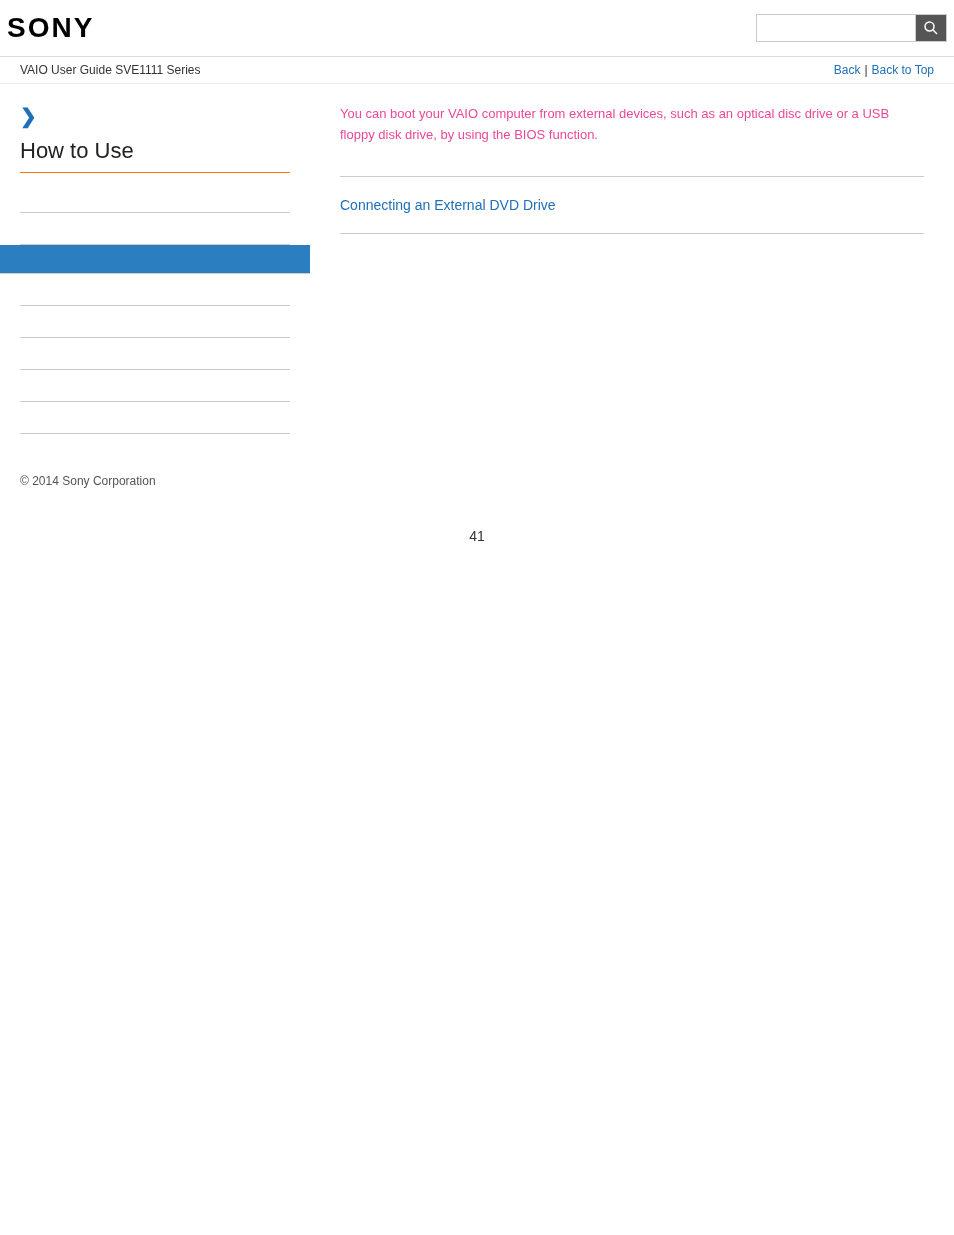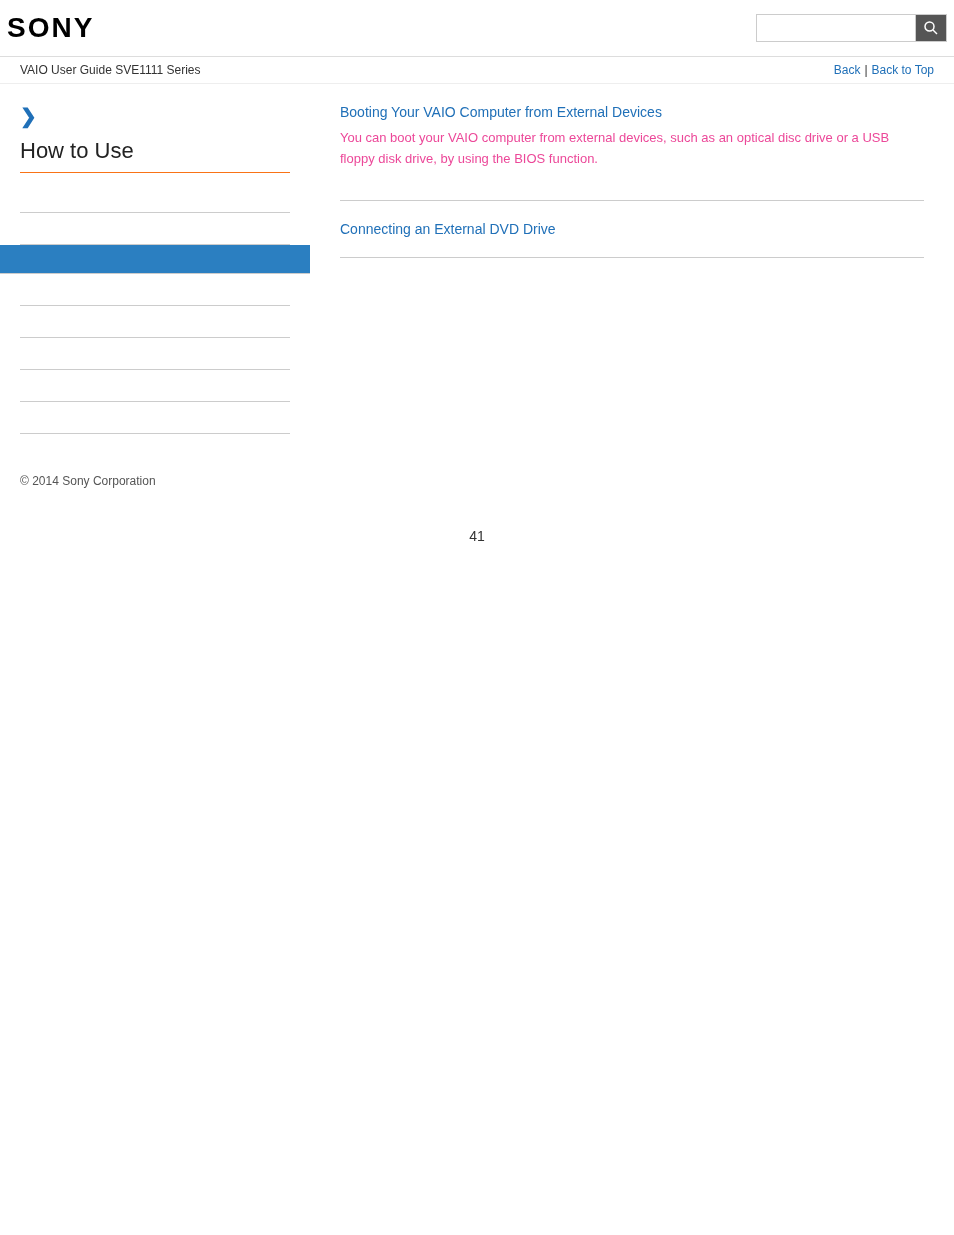--- a/index.html
+++ b/index.html
@@ -233,21 +233,20 @@
     <div class="sidebar-item-blank"></div>
     <div class="sidebar-item-blank"></div>
     <div class="sidebar-item-blank"></div>
     <div class="sidebar-item-blank"></div>
     <div class="sidebar-item-blank"></div>
   </div>
 
   <div class="content-area">
 
     <div class="content-section">
-      <a class="content-link">Booting Your VAIO Computer from External Devices</a>
       <p class="content-description">You can boot your VAIO computer from external devices, such as an optical disc drive or a USB floppy disk drive, by using the BIOS function.</p>
     </div>
 
     <hr class="section-divider">
 
     <div class="content-section">
       <a class="content-link">Connecting an External DVD Drive</a>
       <hr class="content-divider">
     </div>
 

